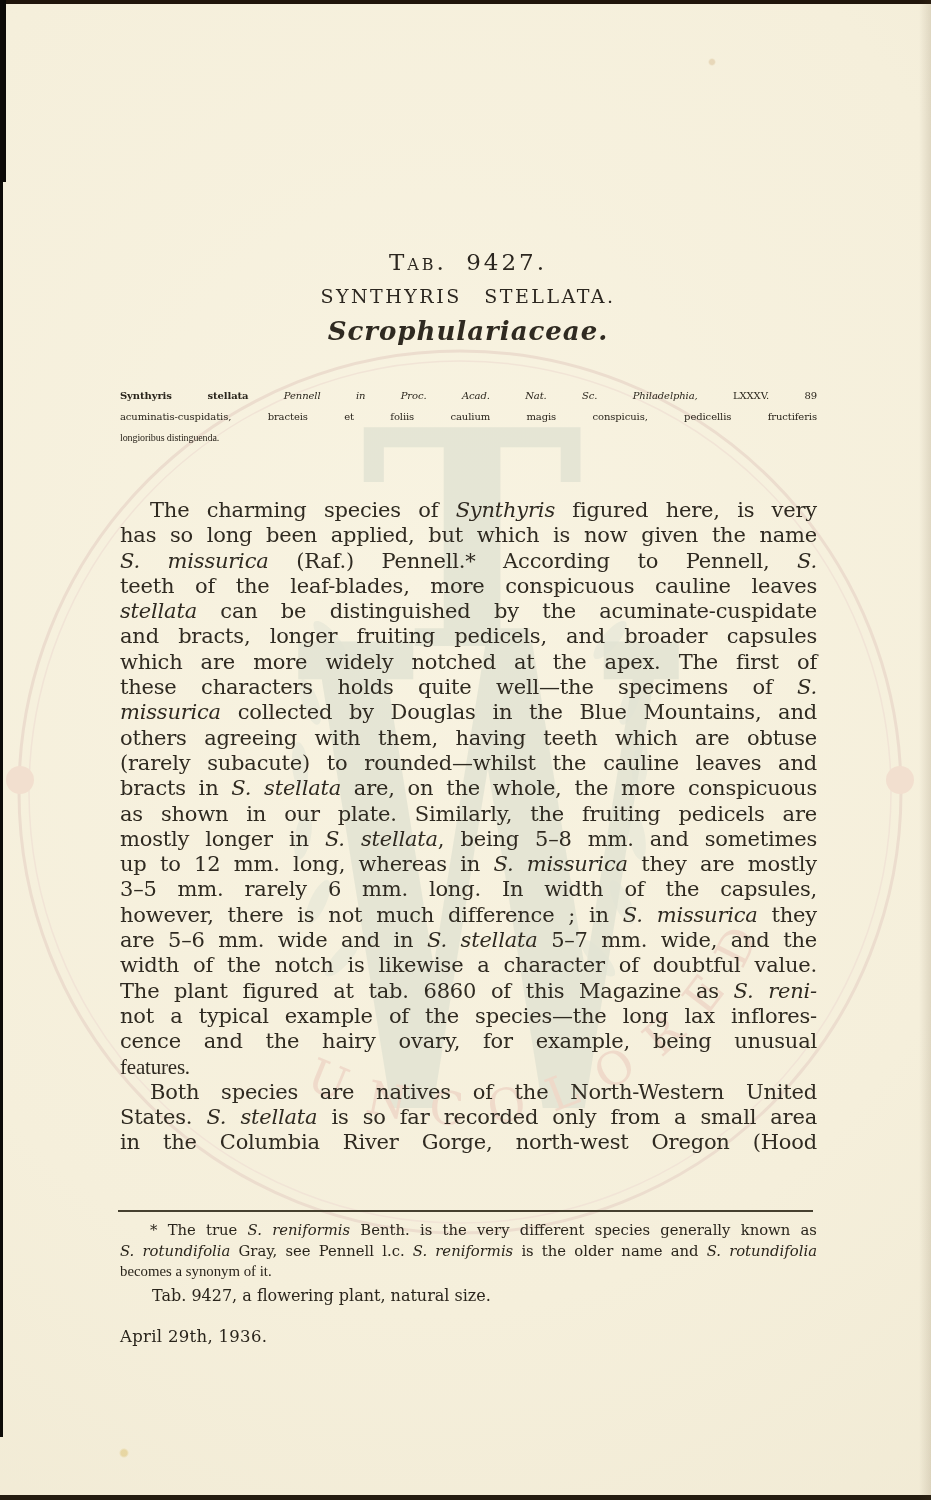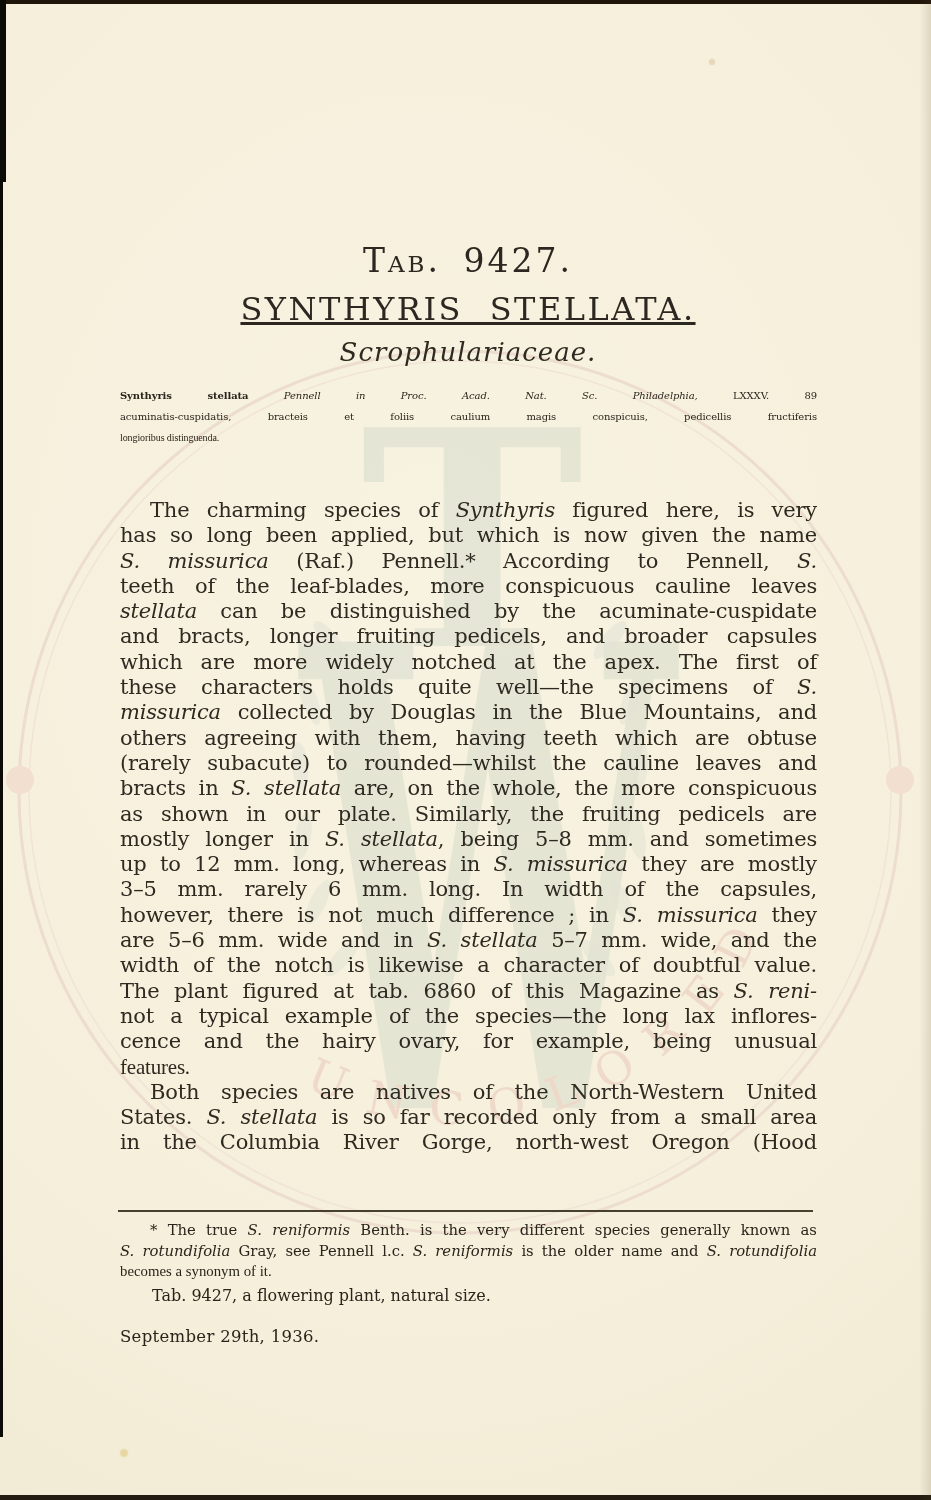--- a/index.html
+++ b/index.html
@@ -11,23 +11,23 @@
       radial-gradient(circle 4px at 712px 62px, rgba(205,170,120,.35) 0 60%, rgba(205,170,120,0) 100%),
       radial-gradient(ellipse 120% 90% at 46% 38%, #f8f3e1 0%, #f5efdb 55%, #efe8d1 100%);
     font-family:"DejaVu Serif","Liberation Serif",serif;
     color:#2f2a21;
   }
   .watermark{position:absolute;left:0;top:0;z-index:0;}
   .watermark text{font-family:"DejaVu Serif","Liberation Serif",serif;}
   .content{position:absolute;left:0;top:0;width:100%;height:100%;z-index:1;}
 
   .title{position:absolute;left:118px;top:241px;width:700px;text-align:center;}
-  .tab-h{font-variant:small-caps;font-size:33px;letter-spacing:3px;word-spacing:9px;color:#2c2720;}
-  .species-h{font-size:32px;letter-spacing:2.5px;word-spacing:14px;margin-top:10px;color:#2c2720;text-decoration:underline;}
-  .family-h{font-style:italic;font-size:26px;letter-spacing:1px;margin-top:9px;}
+  .tab-h{font-variant:small-caps;font-size:23px;letter-spacing:3px;word-spacing:9px;color:#2c2720;margin-top:8px;}
+  .species-h{font-size:19px;letter-spacing:2.5px;word-spacing:14px;margin-top:10px;color:#2c2720;}
+  .family-h{font-style:italic;font-size:26px;letter-spacing:1px;margin-top:9px;font-weight:bold;}
 
   .citation{position:absolute;left:120px;top:385px;width:697px;
     font-size:10px;line-height:21px;letter-spacing:-0.1px;color:#2a251c;}
   .line{white-space:nowrap;text-align:justify;text-align-last:justify;}
   .line.nj{text-align-last:left;font-family:Liberation Serif, serif;}
   .line.indent{text-indent:30px;}
 
   .bodytext{position:absolute;left:120px;top:498px;width:697px;
     font-size:21px;line-height:25.3px;letter-spacing:-0.2px;word-spacing:1px;}
 
@@ -131,21 +131,21 @@
 
     <div class="rule"></div>
 
     <section class="footnote">
         <div class="line indent">* The true <i>S. reniformis</i> Benth. is the very different species generally known as</div>
         <div class="line"><i>S. rotundifolia</i> Gray, see Pennell l.c.  <i>S. reniformis</i> is the older name and <i>S. rotundifolia</i></div>
         <div class="line nj">becomes a synonym of it.</div>
       </section>
 
     <div class="tabnote">Tab. 9427, a flowering plant, natural size.</div>
-    <div class="dateline">September 29th, 1936.</div>
+    <div class="dateline">April 29th, 1936.</div>
   </div>
 
   <div class="edge-top"></div>
   <div class="edge-left-wide"></div>
   <div class="edge-left"></div>
   <div class="edge-bottom"></div>
   <div class="edge-right"></div>
 </div>
 
 </body></html>

